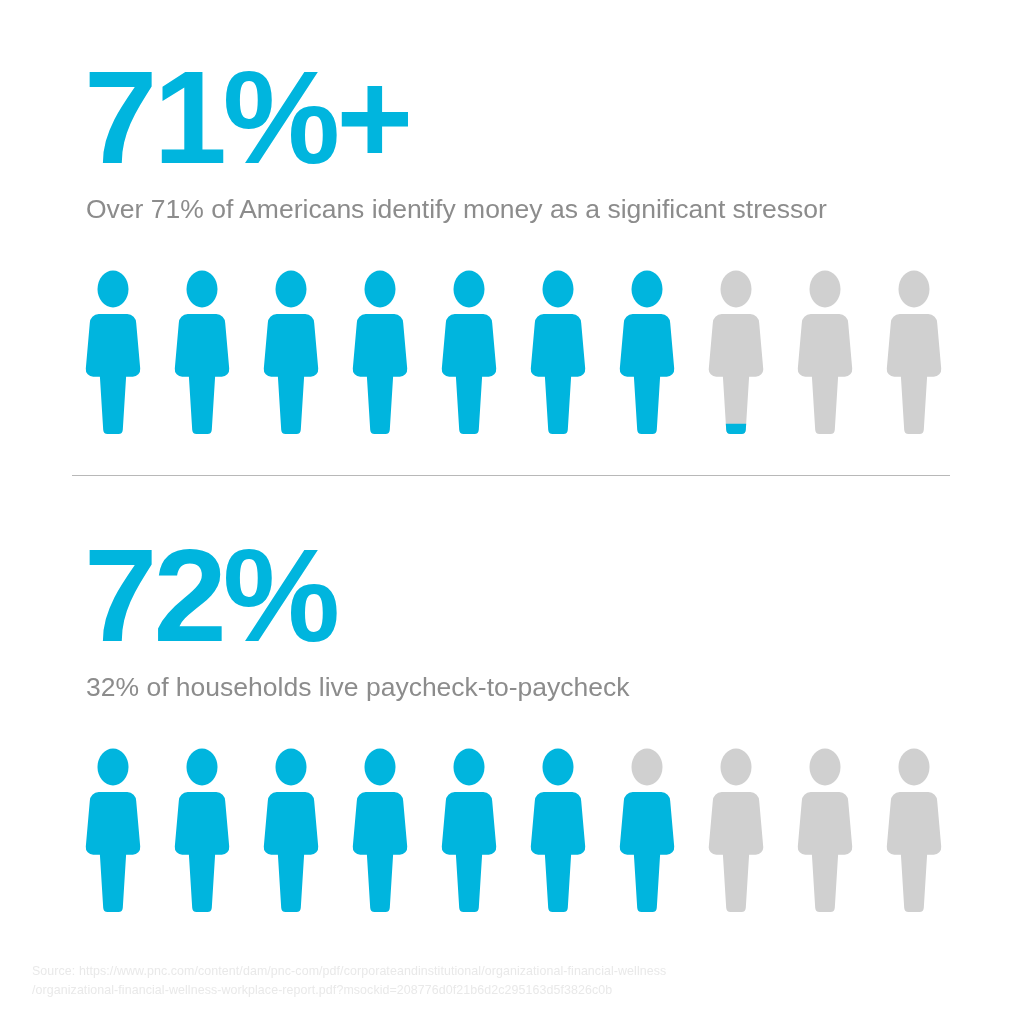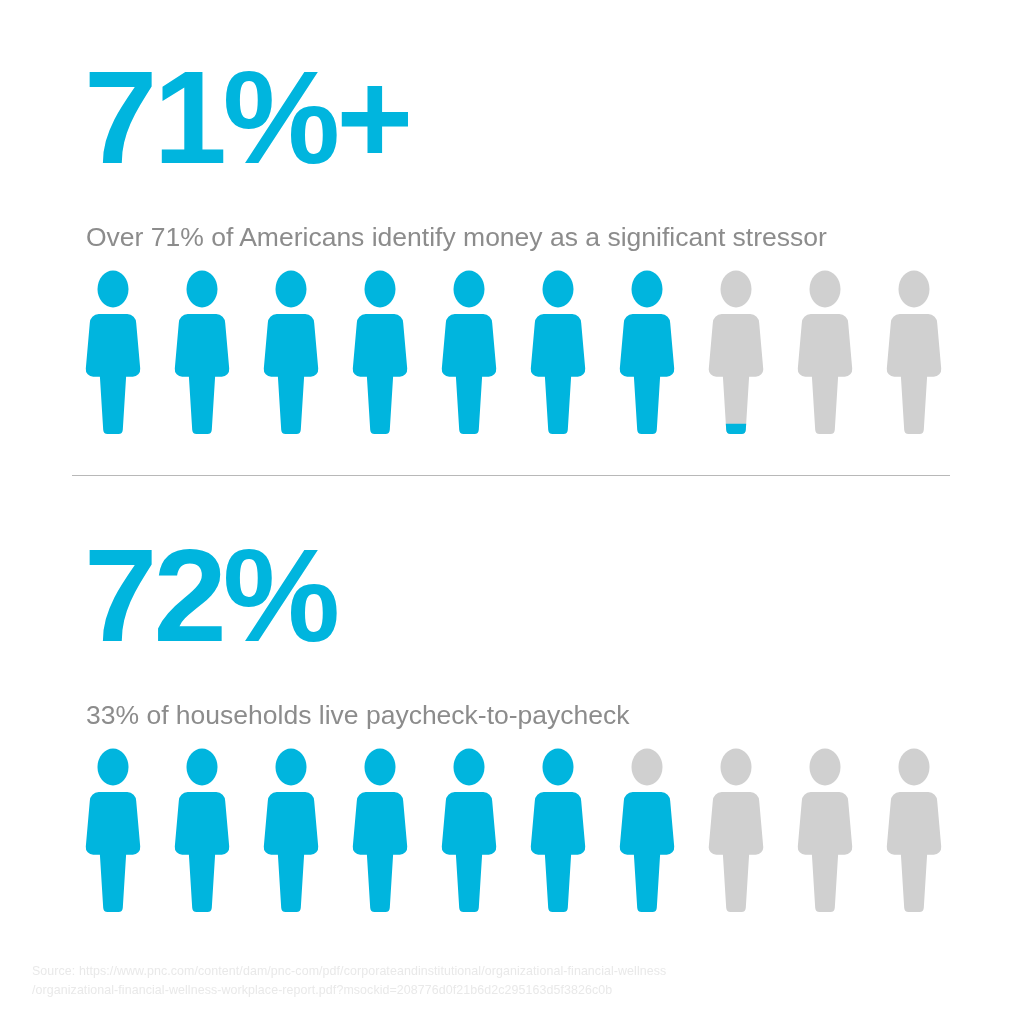--- a/index.html
+++ b/index.html
@@ -48,21 +48,20 @@
     position: absolute;
     left: 86px;
     top: 192px;
     font-family: "Liberation Sans", sans-serif;
     font-size: 26.5px;
     line-height: 34px;
     font-weight: 400;
     color: #8c8c8c;
     letter-spacing: 0px;
     white-space: nowrap;
-    margin-top: 28px;
   }
 
   
   .pictogram-row {
     position: absolute;
     left: 84px;
     top: 268px;
     width: 860px;
     height: 172px;
     display: flex;
@@ -229,21 +228,21 @@
             </g>
           </svg>
         </div>
       </div>
   </section>
 
   <div class="divider"></div>
 
   <section class="stat-block" id="stat-block-2">
     <div class="headline">72%</div>
-    <div class="subtitle">33% of households live paycheck-to-paycheck</div>
+    <div class="subtitle">32% of households live paycheck-to-paycheck</div>
     <div class="pictogram-row" id="pictogram-row-2">
         <div class="person-figure">
           <svg viewBox="0 0 58 168" xmlns="http://www.w3.org/2000/svg" preserveAspectRatio="xMidYMin meet">
             <g fill="#00b5de">
               <ellipse cx="29" cy="21" rx="15.5" ry="18.5"></ellipse>
             </g>
             <g fill="#00b5de">
               <path d="M29 46 h14.2 a9 9 0 0 1 9 9 l4.0 45.5 a7.5 7.5 0 0 1 -7.5 8.3 h-6.6 l-3.3 53.0 a4.4 4.4 0 0 1 -4.4 4.2 h-5.4 h-5.4 a4.4 4.4 0 0 1 -4.4 -4.2 l-3.3 -53.0 h-6.6 a7.5 7.5 0 0 1 -7.5 -8.3 l4.0 -45.5 a9 9 0 0 1 9 -9 Z"></path>
             </g>
           </svg>

